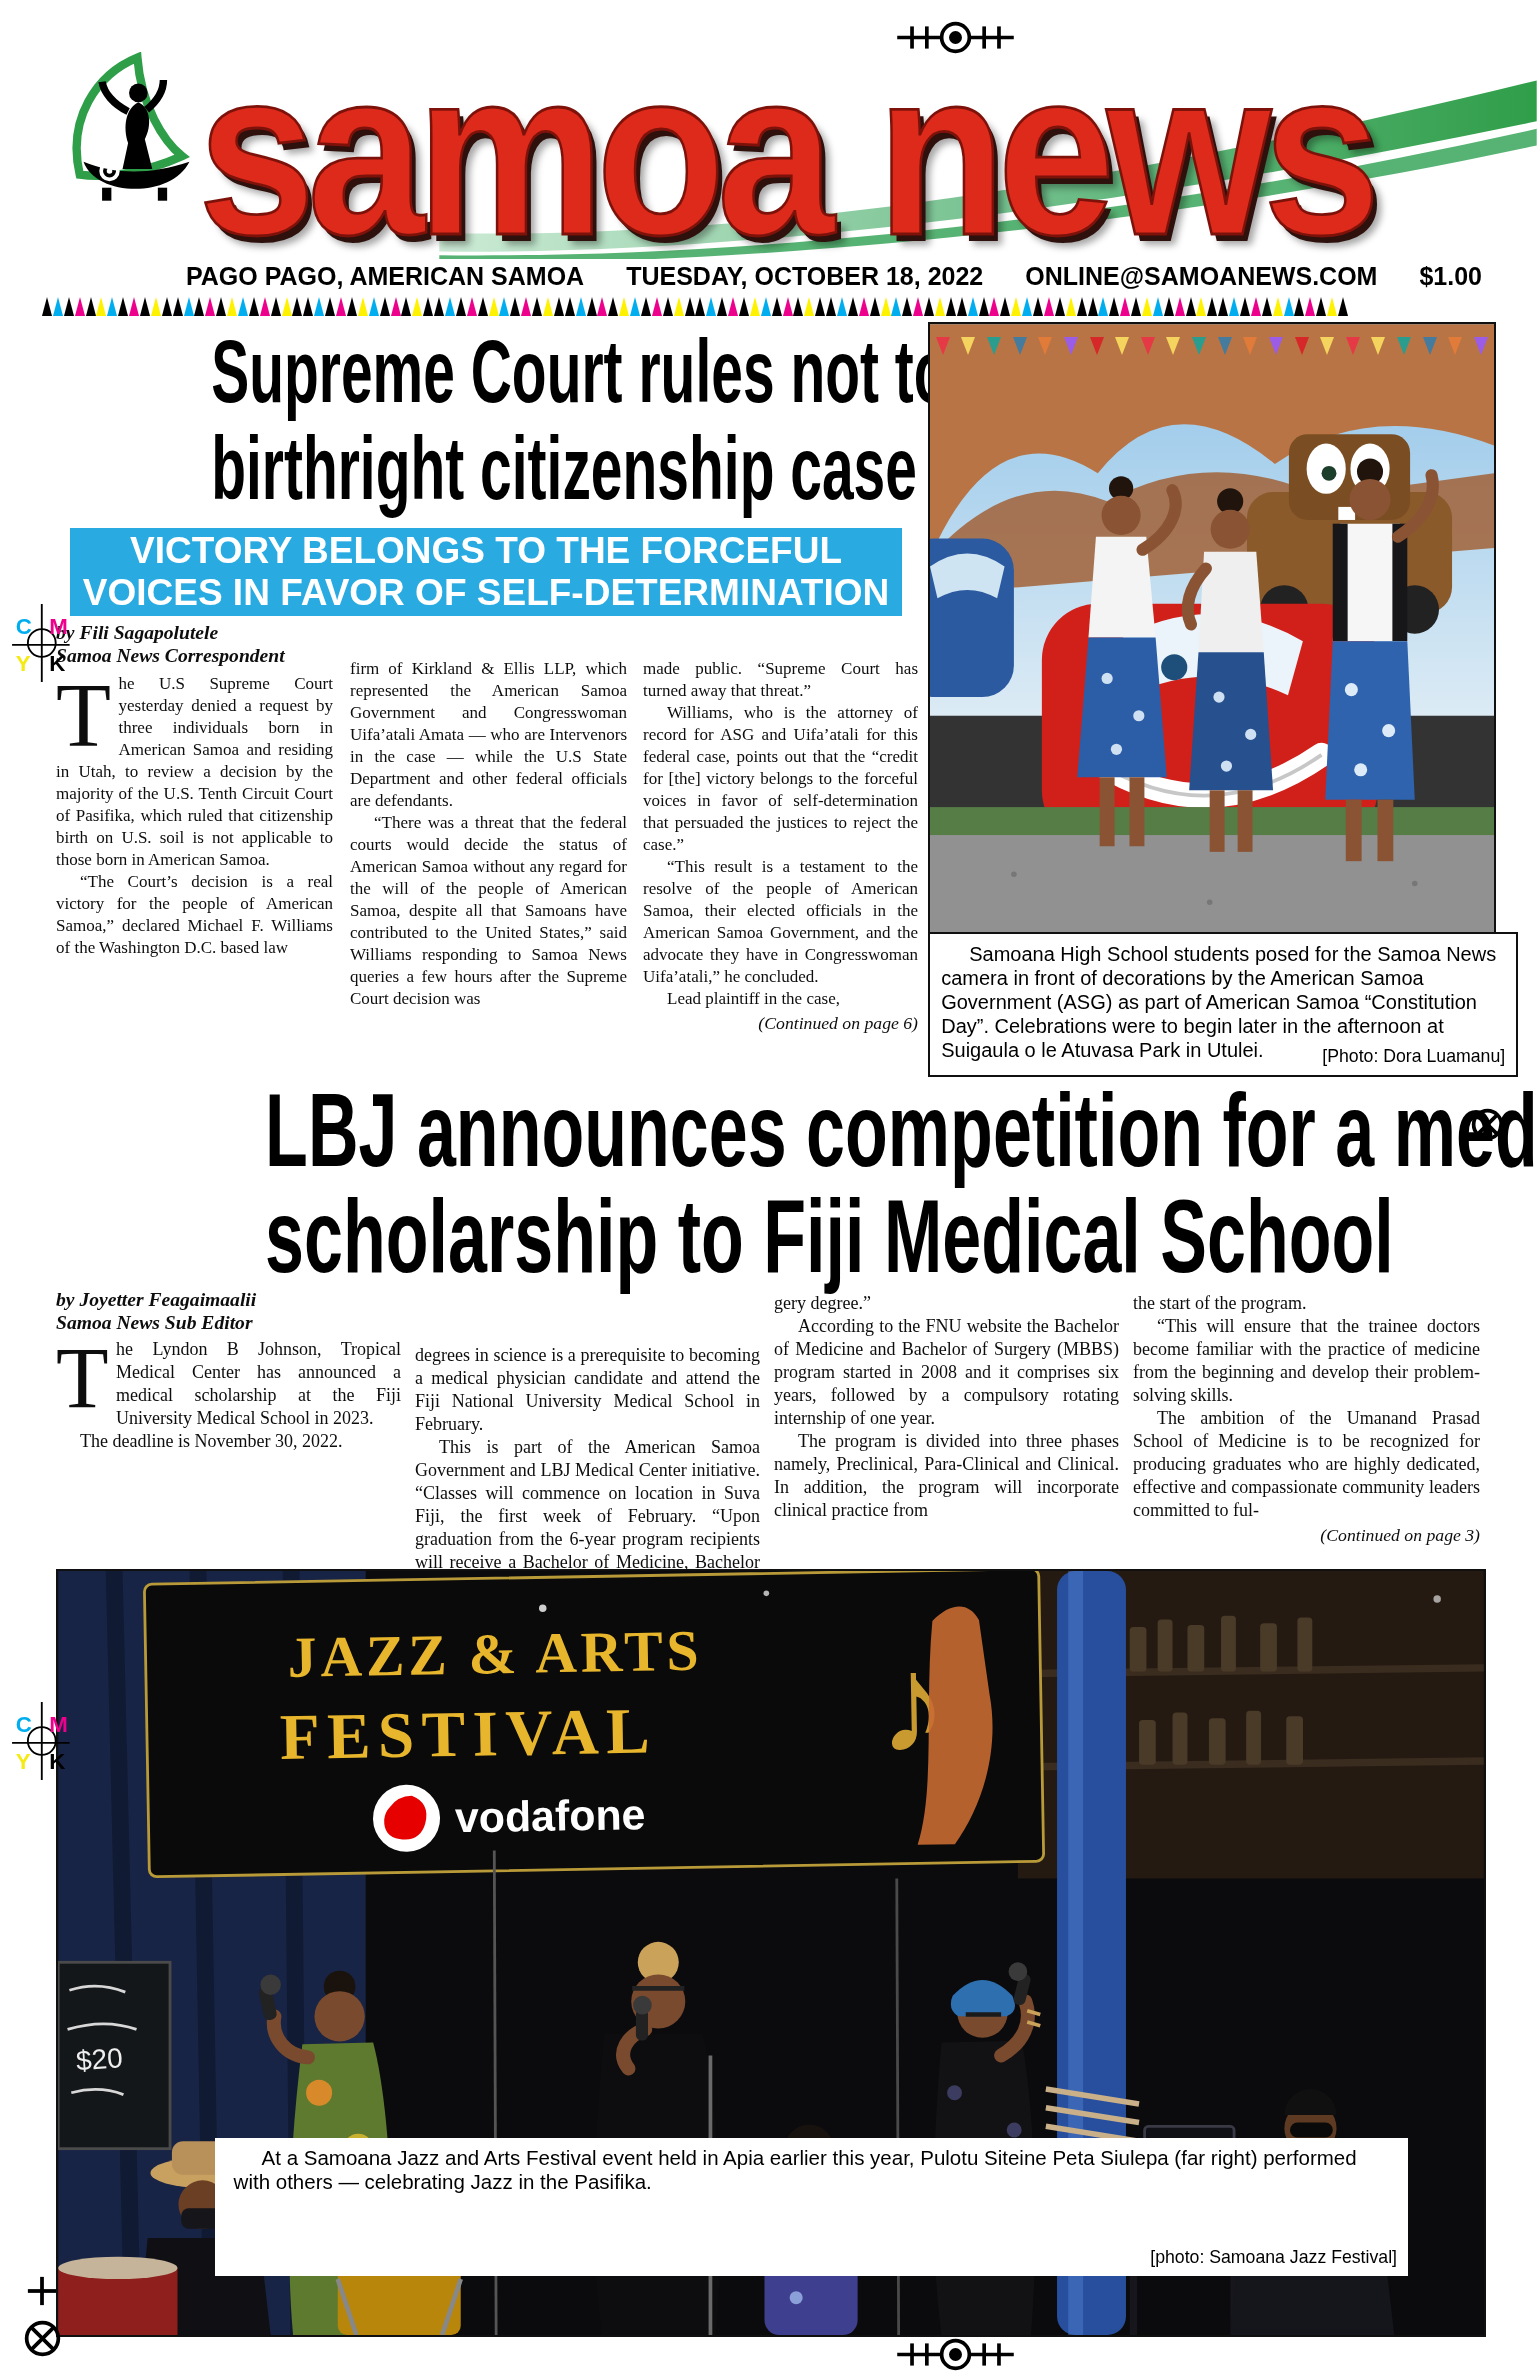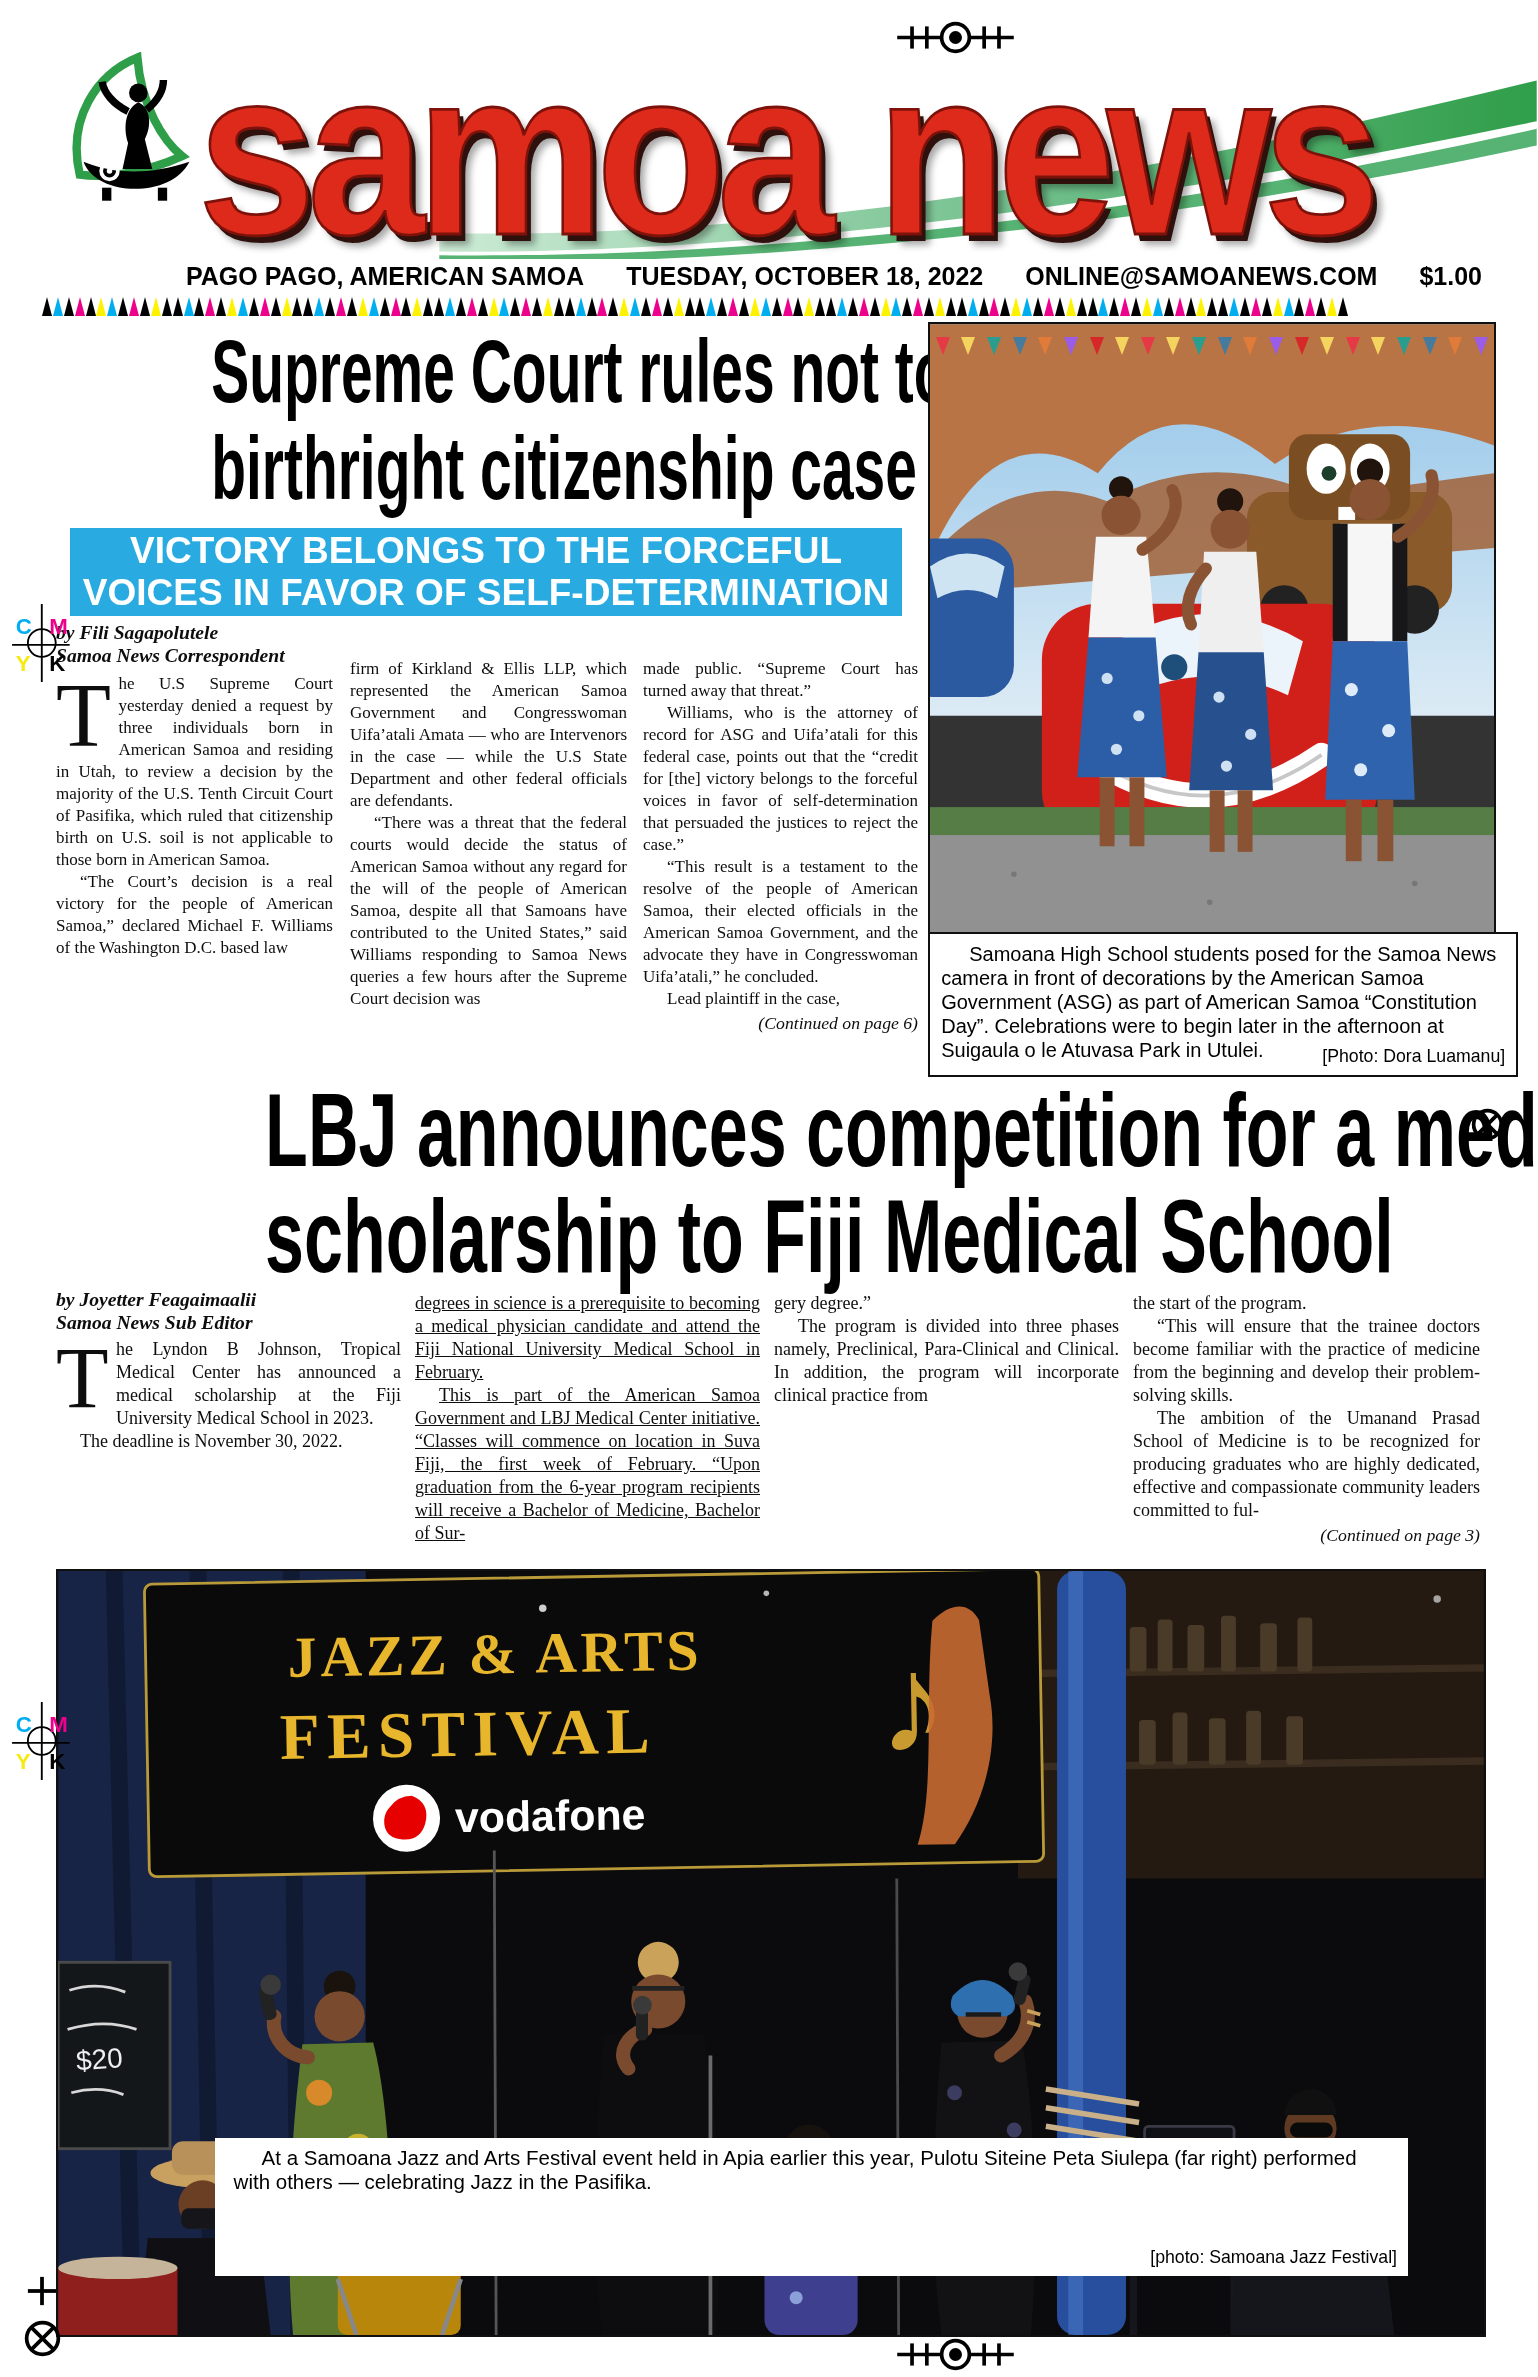--- a/index.html
+++ b/index.html
@@ -372,26 +372,27 @@
       <span class="hl-line" style="transform:scaleX(.68)">LBJ announces competition for a medical</span>
       <span class="hl-line" style="transform:scaleX(.68)">scholarship to Fiji Medical School</span>
     </div>
 
     <div class="body-col" style="left:56px;top:1288px;width:345px;height:272px;">
       <p class="byline nodent">by Joyetter Feagaimaalii</p>
       <p class="byline nodent" style="margin-bottom:3.7px">Samoa News Sub Editor</p>
       <p class="nodent"><span class="dropcap" style="font-size:86px;line-height:67px">T</span><span>he Lyndon B Johnson, Tropical Medical Center has announced a medical scholarship at the Fiji University Medical School in 2023.</span></p>
       <p><span>The deadline is November 30, 2022.</span></p>
     </div>
-    <div class="body-col" style="left:415px;top:1292px;width:345px;height:268px;text-decoration:underline;">
+    <div class="body-col" style="left:415px;top:1344px;width:345px;height:268px;">
       <p class="nodent"><span>degrees in science is a prerequisite to becoming a medical physician candidate and attend the Fiji National University Medical School in February.</span></p>
       <p><span>This is part of the American Samoa Government and LBJ Medical Center initiative. “Classes will commence on location in Suva Fiji, the first week of February. “Upon graduation from the 6-year program recipients will receive a Bachelor of Medicine, Bachelor of Sur-</span></p>
     </div>
     <div class="body-col" style="left:774px;top:1292px;width:345px;height:268px;">
       <p class="nodent"><span>gery degree.”</span></p>
+      <p><span>According to the FNU website the Bachelor of Medicine and Bachelor of Surgery (MBBS) program started in 2008 and it comprises six years, followed by a compulsory rotating internship of one year.</span></p>
       <p><span>The program is divided into three phases namely, Preclinical, Para-Clinical and Clinical. In addition, the program will incorporate clinical practice from</span></p>
     </div>
     <div class="body-col" style="left:1133px;top:1292px;width:347px;height:268px;">
       <p class="nodent"><span>the start of the program.</span></p>
       <p><span>“This will ensure that the trainee doctors become familiar with the practice of medicine from the beginning and develop their problem-solving skills.</span></p>
       <p><span>The ambition of the Umanand Prasad School of Medicine is to be recognized for producing graduates who are highly dedicated, effective and compassionate community leaders committed to ful-</span></p>
       <div class="continued">(Continued on page 3)</div>
     </div>
   </div>
 

